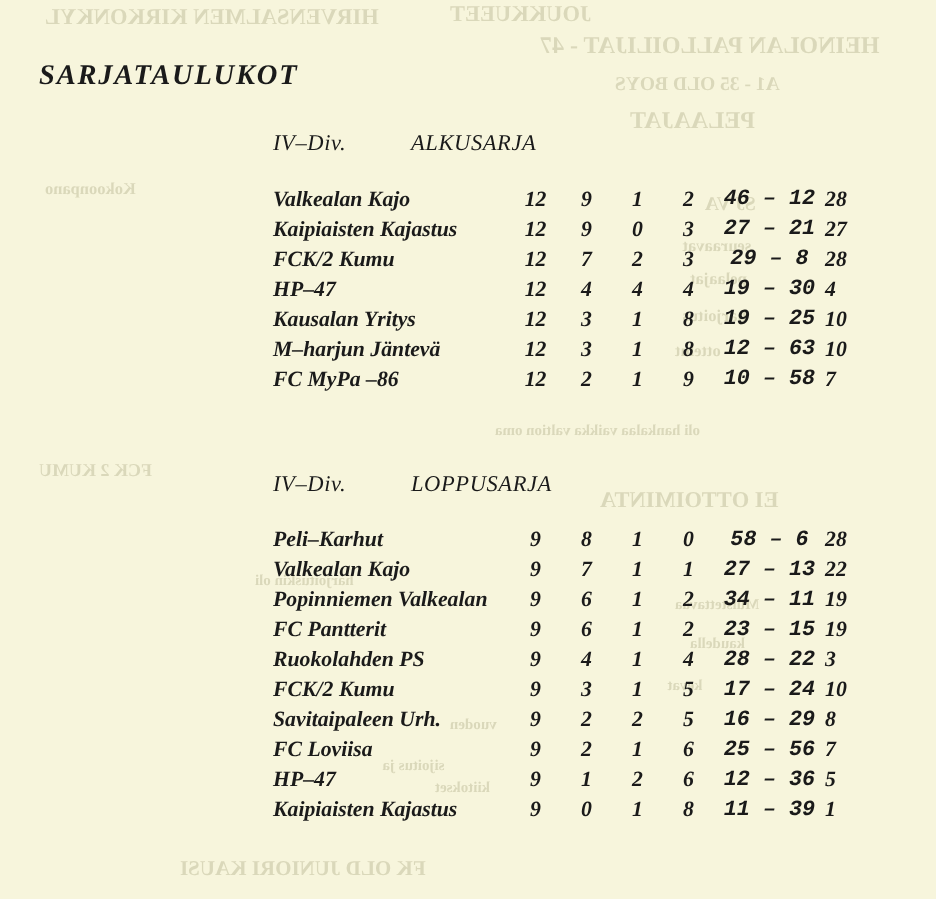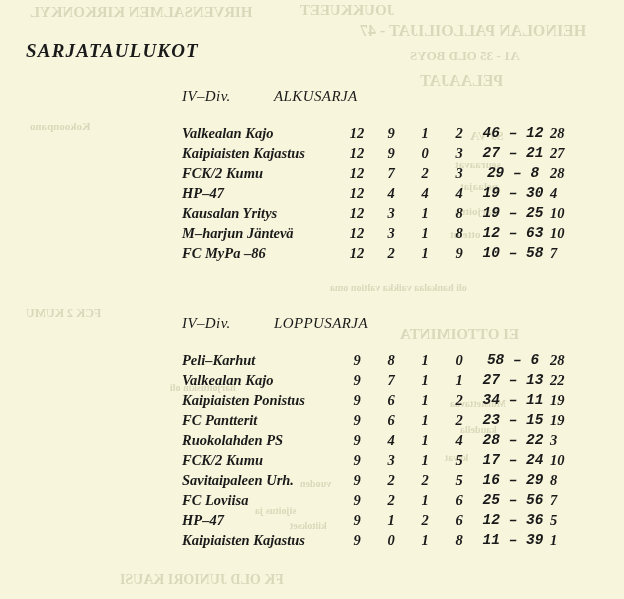--- a/index.html
+++ b/index.html
@@ -201,21 +201,21 @@
           <tr>
             <td class="team">Valkealan Kajo</td>
             <td class="num">9</td>
             <td class="num">7</td>
             <td class="num">1</td>
             <td class="num">1</td>
             <td class="goals">27 – 13</td>
             <td class="pts">22</td>
           </tr>
           <tr>
-            <td class="team">Kaipiaisten Ponistus</td>
+            <td class="team">Popinniemen Valkealan</td>
             <td class="num">9</td>
             <td class="num">6</td>
             <td class="num">1</td>
             <td class="num">2</td>
             <td class="goals">34 – 11</td>
             <td class="pts">19</td>
           </tr>
           <tr>
             <td class="team">FC Pantterit</td>
             <td class="num">9</td>

